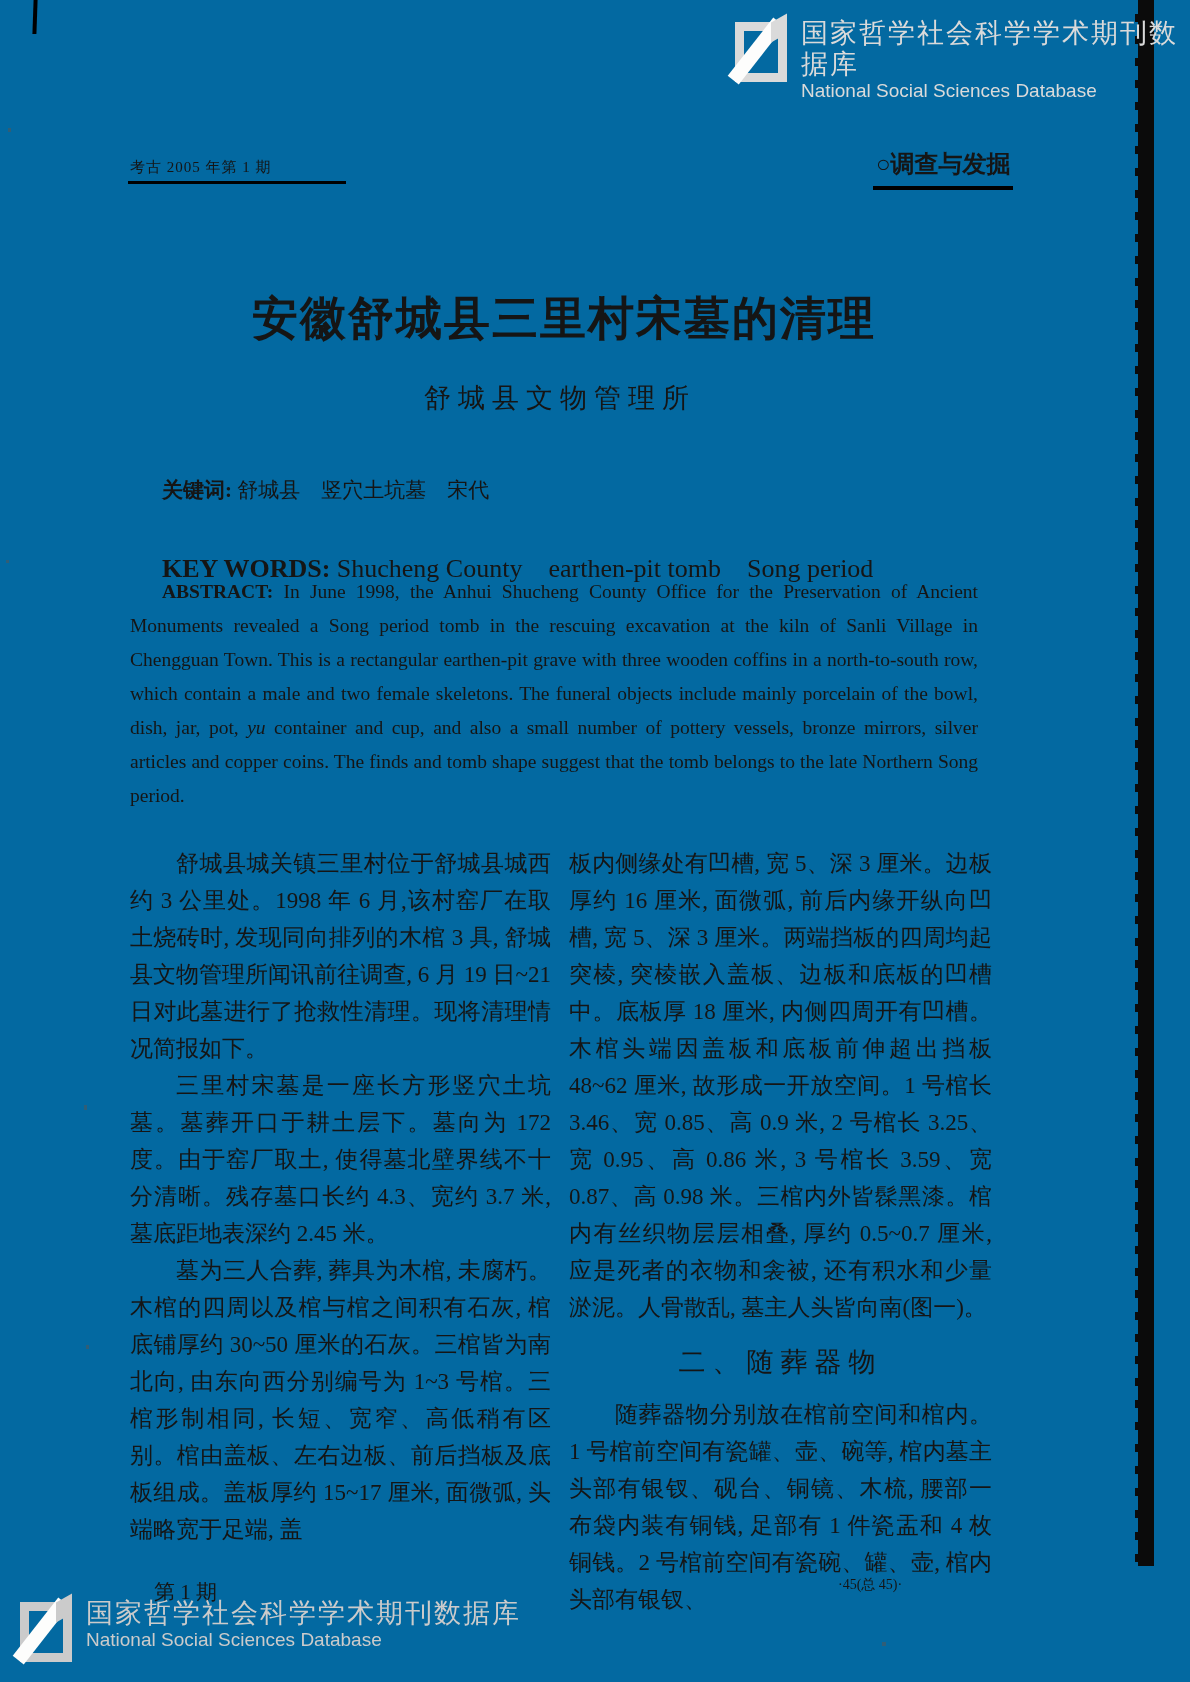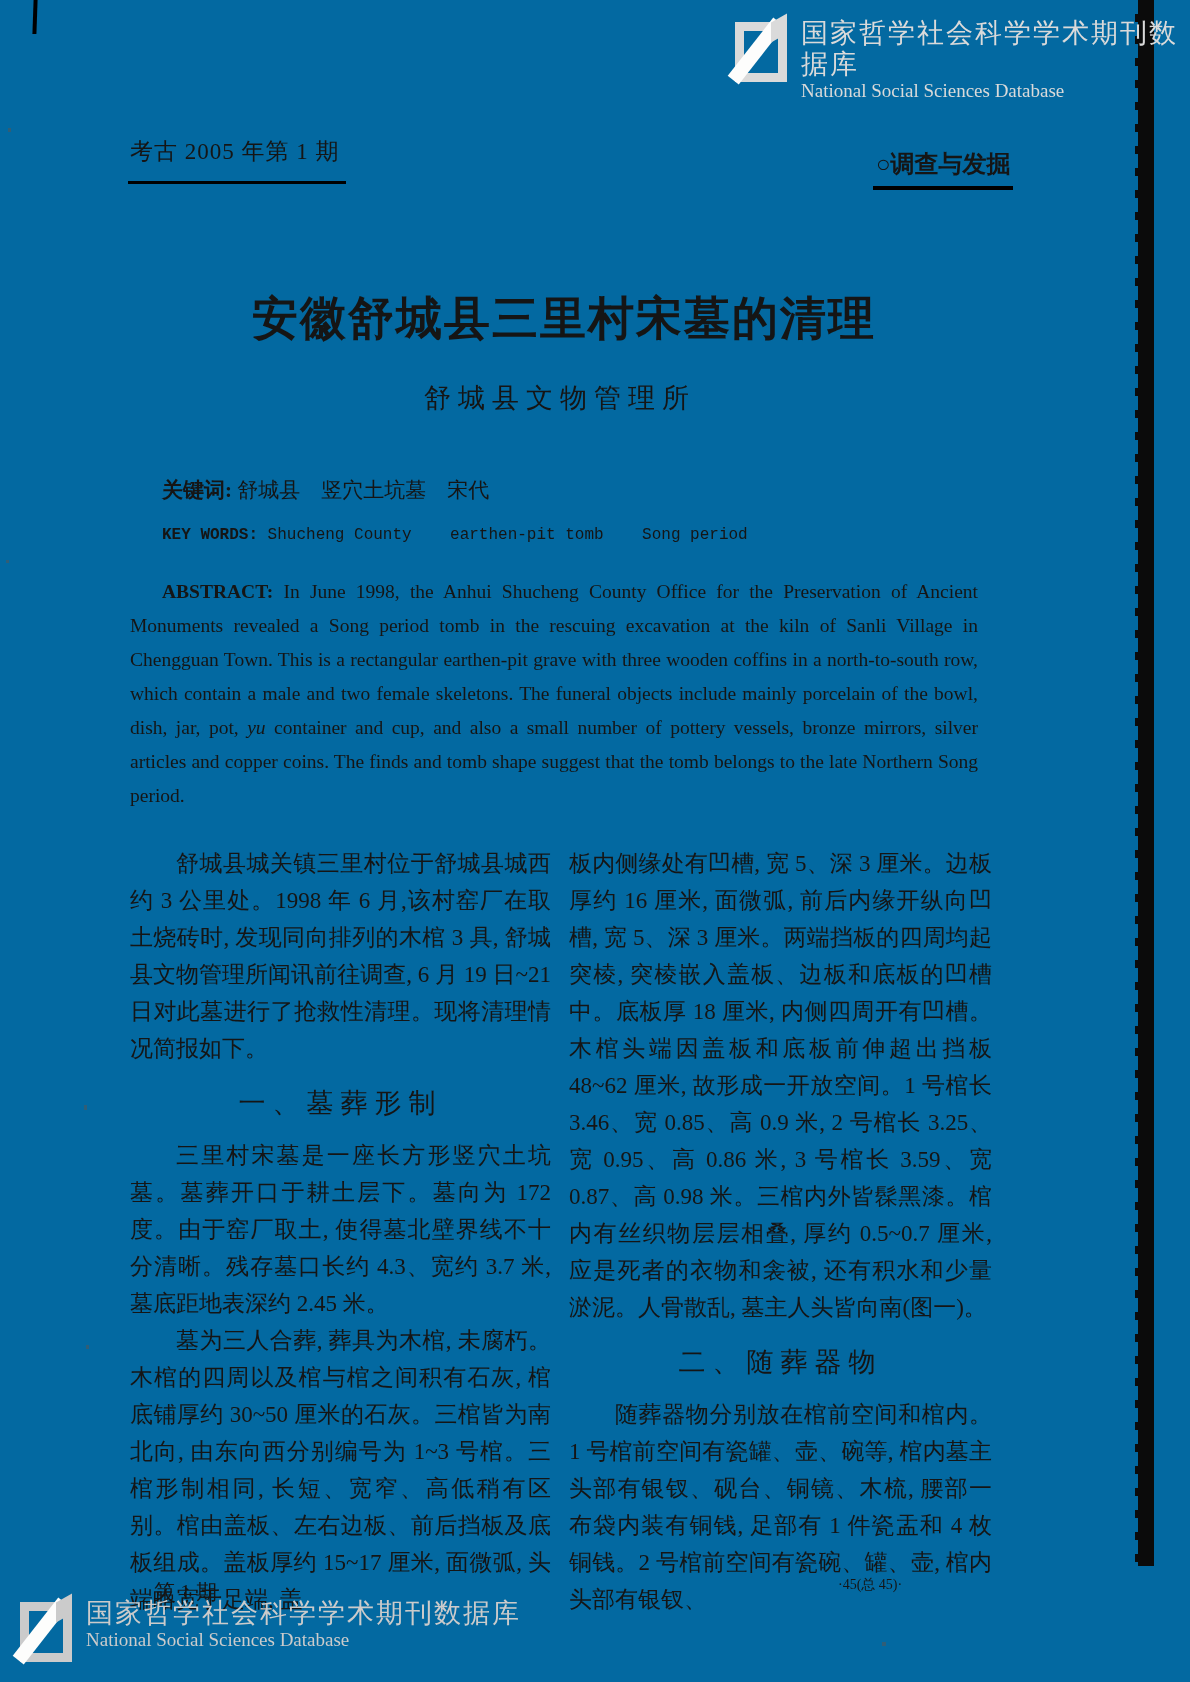--- a/index.html
+++ b/index.html
@@ -30,35 +30,35 @@
   
   .wm{position:absolute;display:flex;align-items:flex-start;gap:14px;pointer-events:none;}
   .wm-top{left:735px;top:18px;color:#dadada;}
   .wm-bottom{left:20px;top:1598px;color:#cbcbcb;}
   .wm-logo{position:relative;width:52px;height:56px;flex:0 0 auto;}
   .wm-logo .sq{position:absolute;left:0;top:4px;width:34px;height:42px;border:9px solid currentColor;}
   .wm-logo .slash{position:absolute;left:14px;top:-4px;width:14px;height:74px;background:#fdfdfc;transform:rotate(38deg);}
   .wm-logo .wing{position:absolute;right:0;top:0;width:16px;height:20px;background:currentColor;transform:skewY(-30deg);}
   .wm-text{line-height:1.15;}
   .wm-line1{font-size:27px;letter-spacing:2px;font-family:"Liberation Sans","DejaVu Sans",sans-serif;}
-  .wm-line2{font-size:19px;font-family:Liberation Serif, serif;}
+  .wm-line2{font-size:19px;font-family:Liberation Sans, sans-serif;}
   
-  .hdr-left{position:absolute;left:130px;top:136px;font-size:23px;letter-spacing:1px;white-space:pre-wrap;}
+  .hdr-left{position:absolute;left:130px;top:158px;font-size:15px;letter-spacing:1px;white-space:pre-wrap;}
   .hdr-left-rule{position:absolute;left:128px;top:181px;width:218px;height:3px;background:#000;}
   .hdr-right{position:absolute;left:876px;top:148px;font-size:24px;font-weight:bold;
              font-family:"Liberation Sans","DejaVu Sans",sans-serif;text-align:center;}
   .hdr-right-rule{position:absolute;left:873px;top:186px;width:140px;height:4px;background:#000;}
   
   .title-wrap{position:absolute;left:120px;top:0;width:880px;text-align:center;}
   .art-title{position:absolute;left:4px;top:288px;width:100%;font-size:46px;font-weight:bold;letter-spacing:2px;text-align:center;}
   .art-author{position:absolute;left:0;top:380px;width:100%;font-size:27px;letter-spacing:7px;}
   
   .meta{position:absolute;left:130px;width:848px;}
   .kw-cn{top:476px;font-size:21px;text-indent:32px;white-space:pre-wrap;}
-  .kw-en{top:526px;font-size:16px;text-indent:32px;white-space:pre-wrap;font-family:Liberation Mono, monospace;}
+  .kw-en{top:554px;font-size:26px;text-indent:32px;white-space:pre-wrap;}
   .bold{font-weight:bold;}
   .abstract{top:575px;font-size:19.5px;line-height:34px;text-align:justify;text-indent:32px;}
   .it{font-style:italic;}
   
   .columns{position:absolute;left:130px;top:845px;width:862px;display:flex;gap:18px;}
   .col{font-size:23px;line-height:37px;text-align:justify;}
   .col-left{width:421px;}
   .col-right{width:423px;}
   .col p{margin:0;}
   .p-indent{text-indent:2em;}
@@ -103,21 +103,20 @@
     <div class="art-author">舒城县文物管理所</div>
   </div>
 
   <div class="meta kw-cn"><span class="bold">关键词:</span><span> 舒城县　竖穴土坑墓　宋代</span></div>
   <div class="meta kw-en"><span class="bold">KEY WORDS:</span><span> Shucheng County    earthen-pit tomb    Song period</span></div>
   <div class="meta abstract"><span class="bold">ABSTRACT:</span><span> In June 1998, the Anhui Shucheng County Office for the Preservation of Ancient Monuments revealed a Song period tomb in the rescuing excavation at the kiln of Sanli Village in Chengguan Town. This is a rectangular earthen-pit grave with three wooden coffins in a north-to-south row, which contain a male and two female skeletons. The funeral objects include mainly porcelain of the bowl, dish, jar, pot, </span><span class="it">yu</span><span> container and cup, and also a small number of pottery vessels, bronze mirrors, silver articles and copper coins. The finds and tomb shape suggest that the tomb belongs to the late Northern Song period.</span></div>
 
   <div class="columns">
     <div class="col col-left">
       <p class="p-indent">舒城县城关镇三里村位于舒城县城西约 3 公里处。1998 年 6 月,该村窑厂在取土烧砖时, 发现同向排列的木棺 3 具, 舒城县文物管理所闻讯前往调查, 6 月 19 日~21 日对此墓进行了抢救性清理。现将清理情况简报如下。</p>
-      <h3 class="sec-head">一、墓葬形制</h3>
       <p class="p-indent">三里村宋墓是一座长方形竖穴土坑墓。墓葬开口于耕土层下。墓向为 172 度。由于窑厂取土, 使得墓北壁界线不十分清晰。残存墓口长约 4.3、宽约 3.7 米, 墓底距地表深约 2.45 米。</p>
       <p class="p-indent">墓为三人合葬, 葬具为木棺, 未腐朽。木棺的四周以及棺与棺之间积有石灰, 棺底铺厚约 30~50 厘米的石灰。三棺皆为南北向, 由东向西分别编号为 1~3 号棺。三棺形制相同, 长短、宽窄、高低稍有区别。棺由盖板、左右边板、前后挡板及底板组成。盖板厚约 15~17 厘米, 面微弧, 头端略宽于足端, 盖</p>
     </div>
     <div class="col col-right">
       <p>板内侧缘处有凹槽, 宽 5、深 3 厘米。边板厚约 16 厘米, 面微弧, 前后内缘开纵向凹槽, 宽 5、深 3 厘米。两端挡板的四周均起突棱, 突棱嵌入盖板、边板和底板的凹槽中。底板厚 18 厘米, 内侧四周开有凹槽。木棺头端因盖板和底板前伸超出挡板 48~62 厘米, 故形成一开放空间。1 号棺长 3.46、宽 0.85、高 0.9 米, 2 号棺长 3.25、宽 0.95、高 0.86 米, 3 号棺长 3.59、宽 0.87、高 0.98 米。三棺内外皆髹黑漆。棺内有丝织物层层相叠, 厚约 0.5~0.7 厘米, 应是死者的衣物和衾被, 还有积水和少量淤泥。人骨散乱, 墓主人头皆向南(图一)。</p>
       <h3 class="sec-head">二、随葬器物</h3>
       <p class="p-indent">随葬器物分别放在棺前空间和棺内。1 号棺前空间有瓷罐、壶、碗等, 棺内墓主头部有银钗、砚台、铜镜、木梳, 腰部一布袋内装有铜钱, 足部有 1 件瓷盂和 4 枚铜钱。2 号棺前空间有瓷碗、罐、壶, 棺内头部有银钗、</p>
     </div>
   </div>
 

